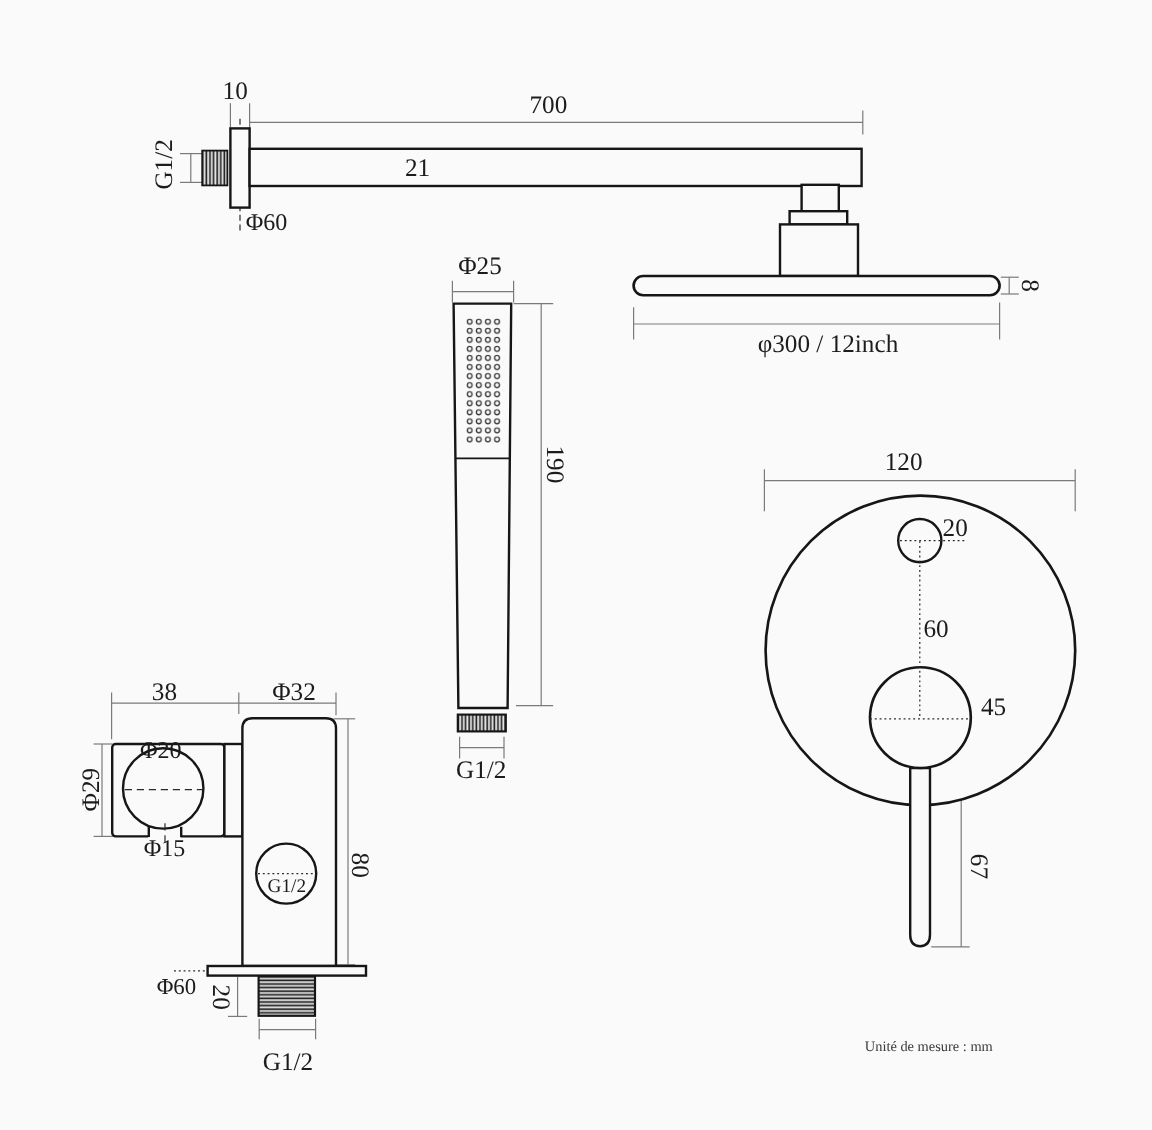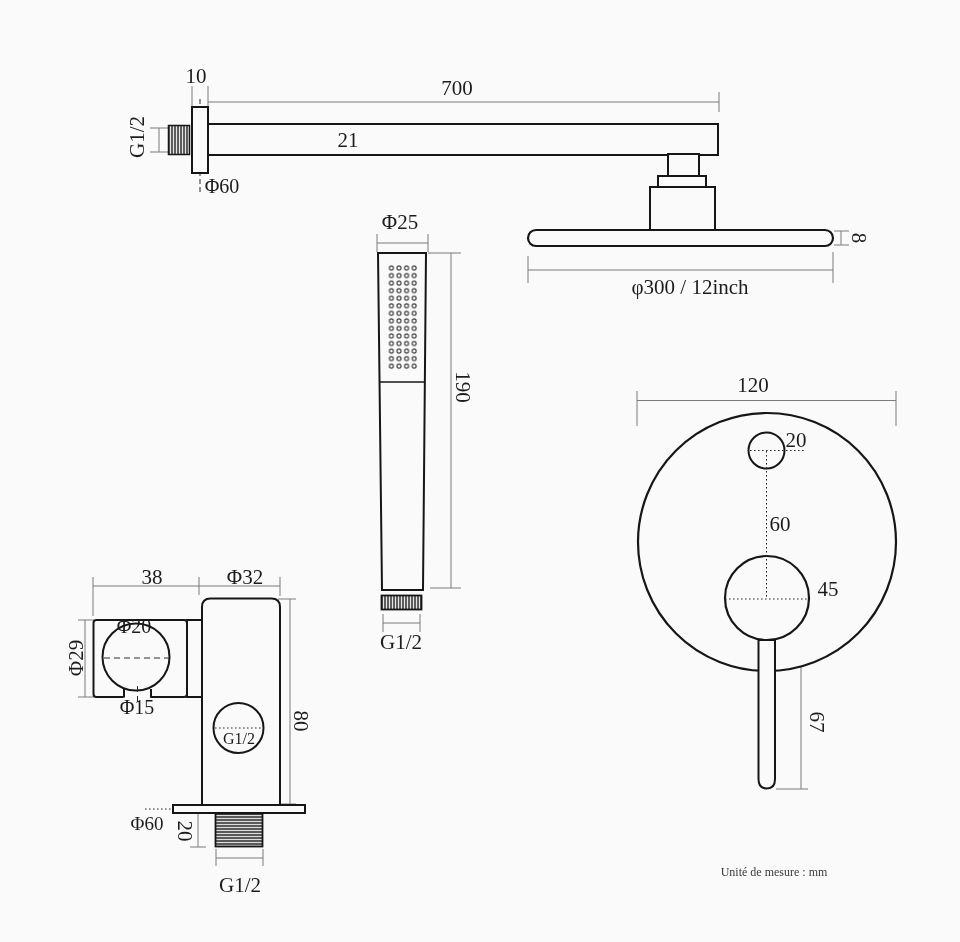--- a/index.html
+++ b/index.html
@@ -163,21 +163,21 @@
   <span class="lbl rot-ccw" style="left:137px;top:137px">G1/2</span>
   <span class="lbl s20" style="left:222px;top:186px">Φ60</span>
 
   <span class="lbl" style="left:690px;top:287px">φ300 / 12inch</span>
   <span class="lbl rot-cw" style="left:858px;top:238px">8</span>
 
   <span class="lbl" style="left:400px;top:222px">Φ25</span>
   <span class="lbl rot-cw" style="left:462px;top:387px">190</span>
   <span class="lbl" style="left:401px;top:642px">G1/2</span>
 
-  <span class="lbl" style="left:152px;top:577px">38</span>
+  <span class="lbl" style="left:137px;top:577px">38</span>
   <span class="lbl" style="left:245px;top:577px">Φ32</span>
   <span class="lbl rot-ccw" style="left:76px;top:658px">Φ29</span>
   <span class="lbl s20" style="left:134px;top:626px">Φ20</span>
   <span class="lbl s20" style="left:137px;top:707px">Φ15</span>
   <span class="lbl rot-cw" style="left:300px;top:721px">80</span>
   <span class="lbl small" style="left:239px;top:739px">G1/2</span>
   <span class="lbl s19" style="left:147px;top:823px">Φ60</span>
   <span class="lbl rot-cw" style="left:184px;top:831px">20</span>
   <span class="lbl" style="left:240px;top:885px">G1/2</span>
 

